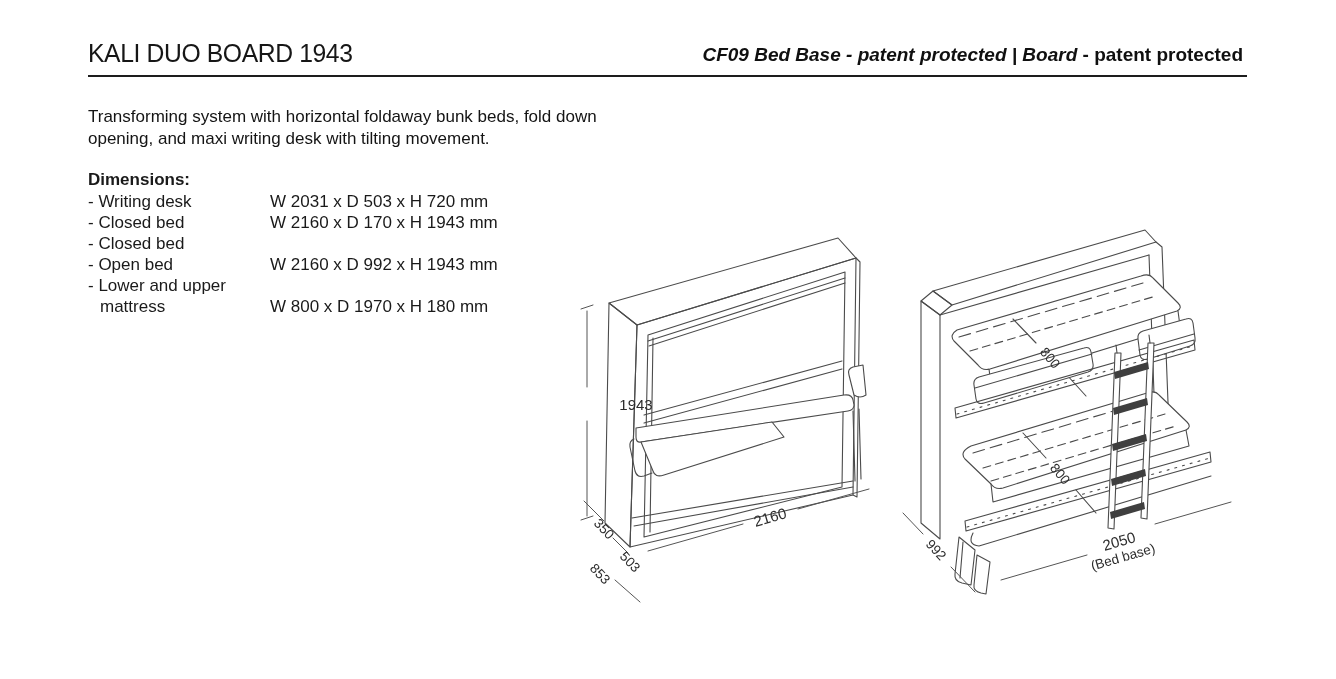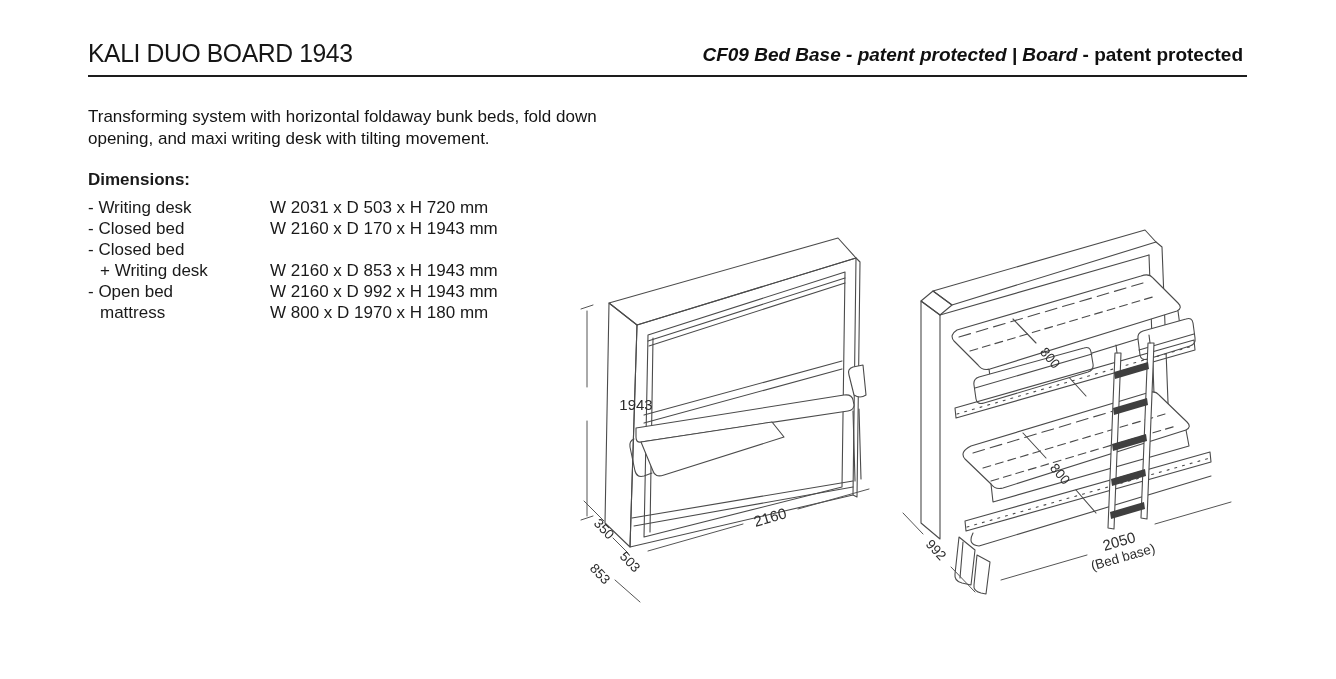--- a/index.html
+++ b/index.html
@@ -17,21 +17,21 @@
   .hdr-right {
     top:44px; right:93px; font-size:19px; font-weight:700; white-space:nowrap; color:#101010;
   }
   .hdr-right .it { font-style:italic;text-align:center; }
   .rule { left:88px; top:75px; width:1159px; height:2px; background:#1d1d1d; }
 
   .desc { left:88px; top:106px; font-size:17px; line-height:21.5px; color:#141414; }
 
   .specs { left:88px; top:169px; font-size:17px; }
   .specs .heading { font-weight:700; line-height:22px; }
-  .spec-rows { margin-top:6px; }
+  .spec-rows { margin-top:0; }
   .spec-row { display:grid; grid-template-columns:182px auto; line-height:21px; }
   .spec-row .lbl.indent { padding-left:12px; }
 
   .drawing { position:absolute; }
   .drawing svg { position:absolute; left:0; top:0; }
   .dim {
     position:absolute; white-space:nowrap; color:#2d2d2d; font-size:13.5px;
     transform-origin:center center;
   }
   .dim.big { font-size:15px; }
@@ -57,28 +57,25 @@
       </div>
     <div class="spec-row">
         <span class="lbl">- Closed bed</span>
         <span class="val">W 2160 x D 170 x H 1943 mm</span>
       </div>
     <div class="spec-row">
         <span class="lbl">- Closed bed</span>
         <span class="val"></span>
       </div>
     <div class="spec-row">
-        <span class="lbl indent">+ Writing desk</span>
-        <span class="val">W 2160 x D 853 x H 1943 mm</span>
-      </div>
-    <div class="spec-row">
         <span class="lbl">- Open bed</span>
         <span class="val">W 2160 x D 992 x H 1943 mm</span>
       </div>
     <div class="spec-row">
+        <span class="lbl">- Lower and upper</span>
         <span class="val"></span>
       </div>
     <div class="spec-row">
         <span class="lbl indent">mattress</span>
         <span class="val">W 800 x D 1970 x H 180 mm</span>
       </div>
     <div class="spec-row">
         <span class="lbl"></span>
       </div>
   </div>

